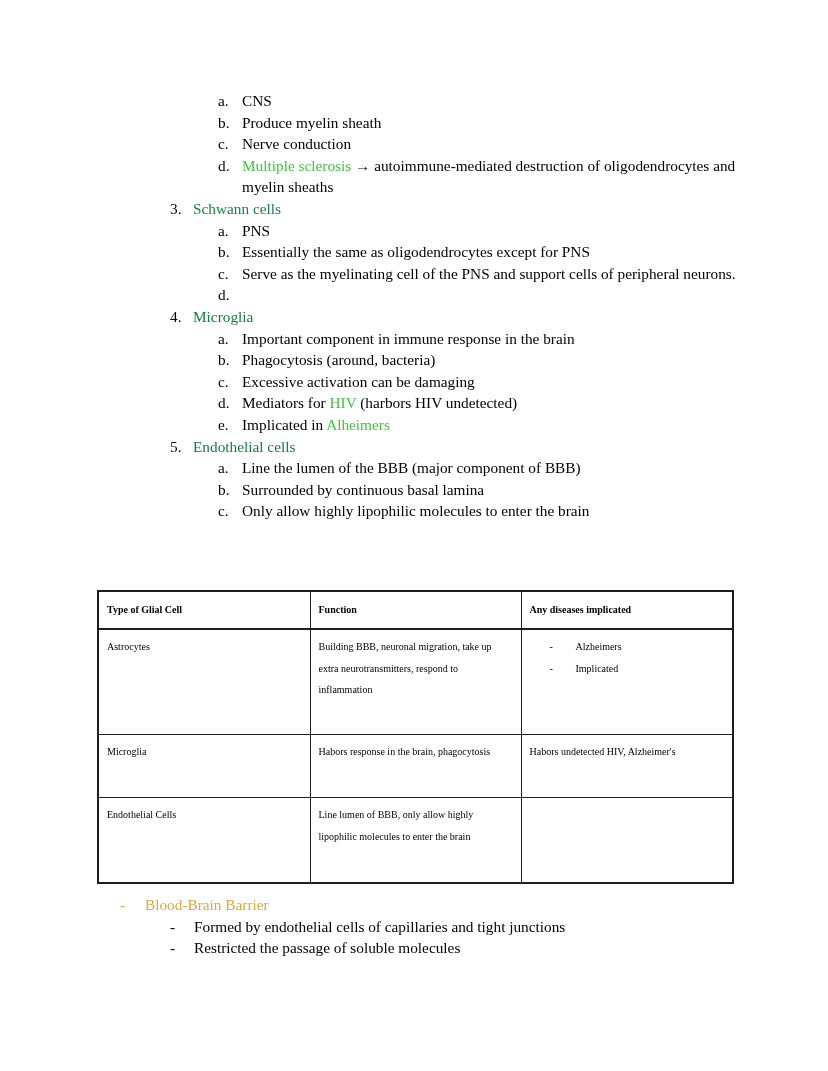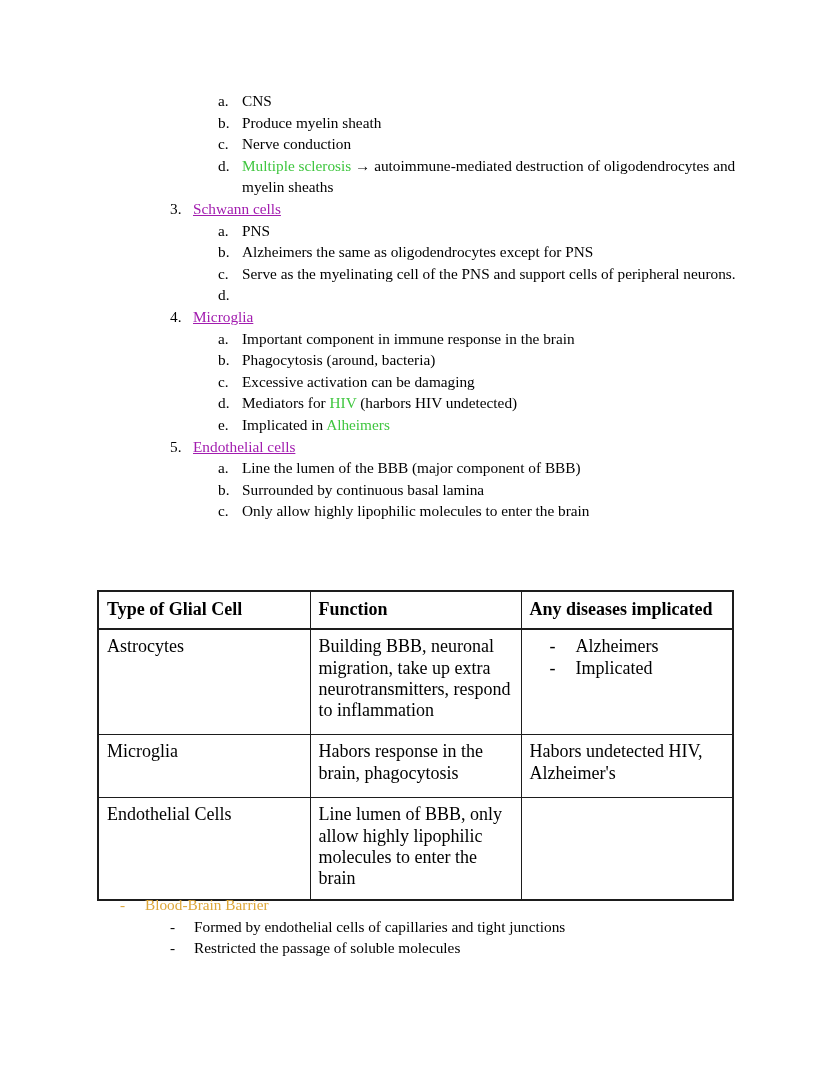--- a/index.html
+++ b/index.html
@@ -76,21 +76,21 @@
     width: 25px;
   }
   .dash2 {
     padding-left: 170px;
   }
   .dash2 > .marker {
     width: 24px;
   }
 
   
-  .c-magenta { color: #a21caf; text-decoration: underline; }
+  .c-magenta { color: #15803d; }
   .c-green   { color: #3fc63f; }
   .c-gold    { color: #deа73a; }
   .c-gold    { color: #dea73a; }
   .c-black   { color: #000000; }
 
   
   .glial-table-wrap {
     position: absolute;
     left: 97px;
     top: 590px;
@@ -100,21 +100,21 @@
     border-collapse: collapse;
     width: 635px;
     table-layout: fixed;
     border: 2px solid #1d1d1d;
   }
   table.glial td,
   table.glial th {
     border: 1px solid #1d1d1d;
     vertical-align: top;
     padding: 6px 8px 10px 8px;
-    font-size: 18px;
+    font-size: 10px;
     line-height: 21.3px;
     text-align: left;
     font-weight: normal;
   }
   table.glial thead th {
     font-weight: bold;
     padding-top: 7px;
     padding-bottom: 8px;
     border-bottom: 2px solid #1d1d1d;
   }
@@ -174,21 +174,21 @@
     <div class="li lvl1">
       <span class="marker">3.</span>
       <span class="body-text c-magenta">Schwann cells</span>
     </div>
     <div class="li lvl2">
       <span class="marker">a.</span>
       <span class="body-text">PNS</span>
     </div>
     <div class="li lvl2">
       <span class="marker">b.</span>
-      <span class="body-text">Alzheimers the same as oligodendrocytes except for PNS</span>
+      <span class="body-text">Essentially the same as oligodendrocytes except for PNS</span>
     </div>
     <div class="li lvl2">
       <span class="marker">c.</span>
       <span class="body-text">Serve as the myelinating cell of the PNS and support cells of peripheral neurons.</span>
     </div>
     <div class="li lvl2">
       <span class="marker">d.</span>
     </div>
 
     <div class="li lvl1">

